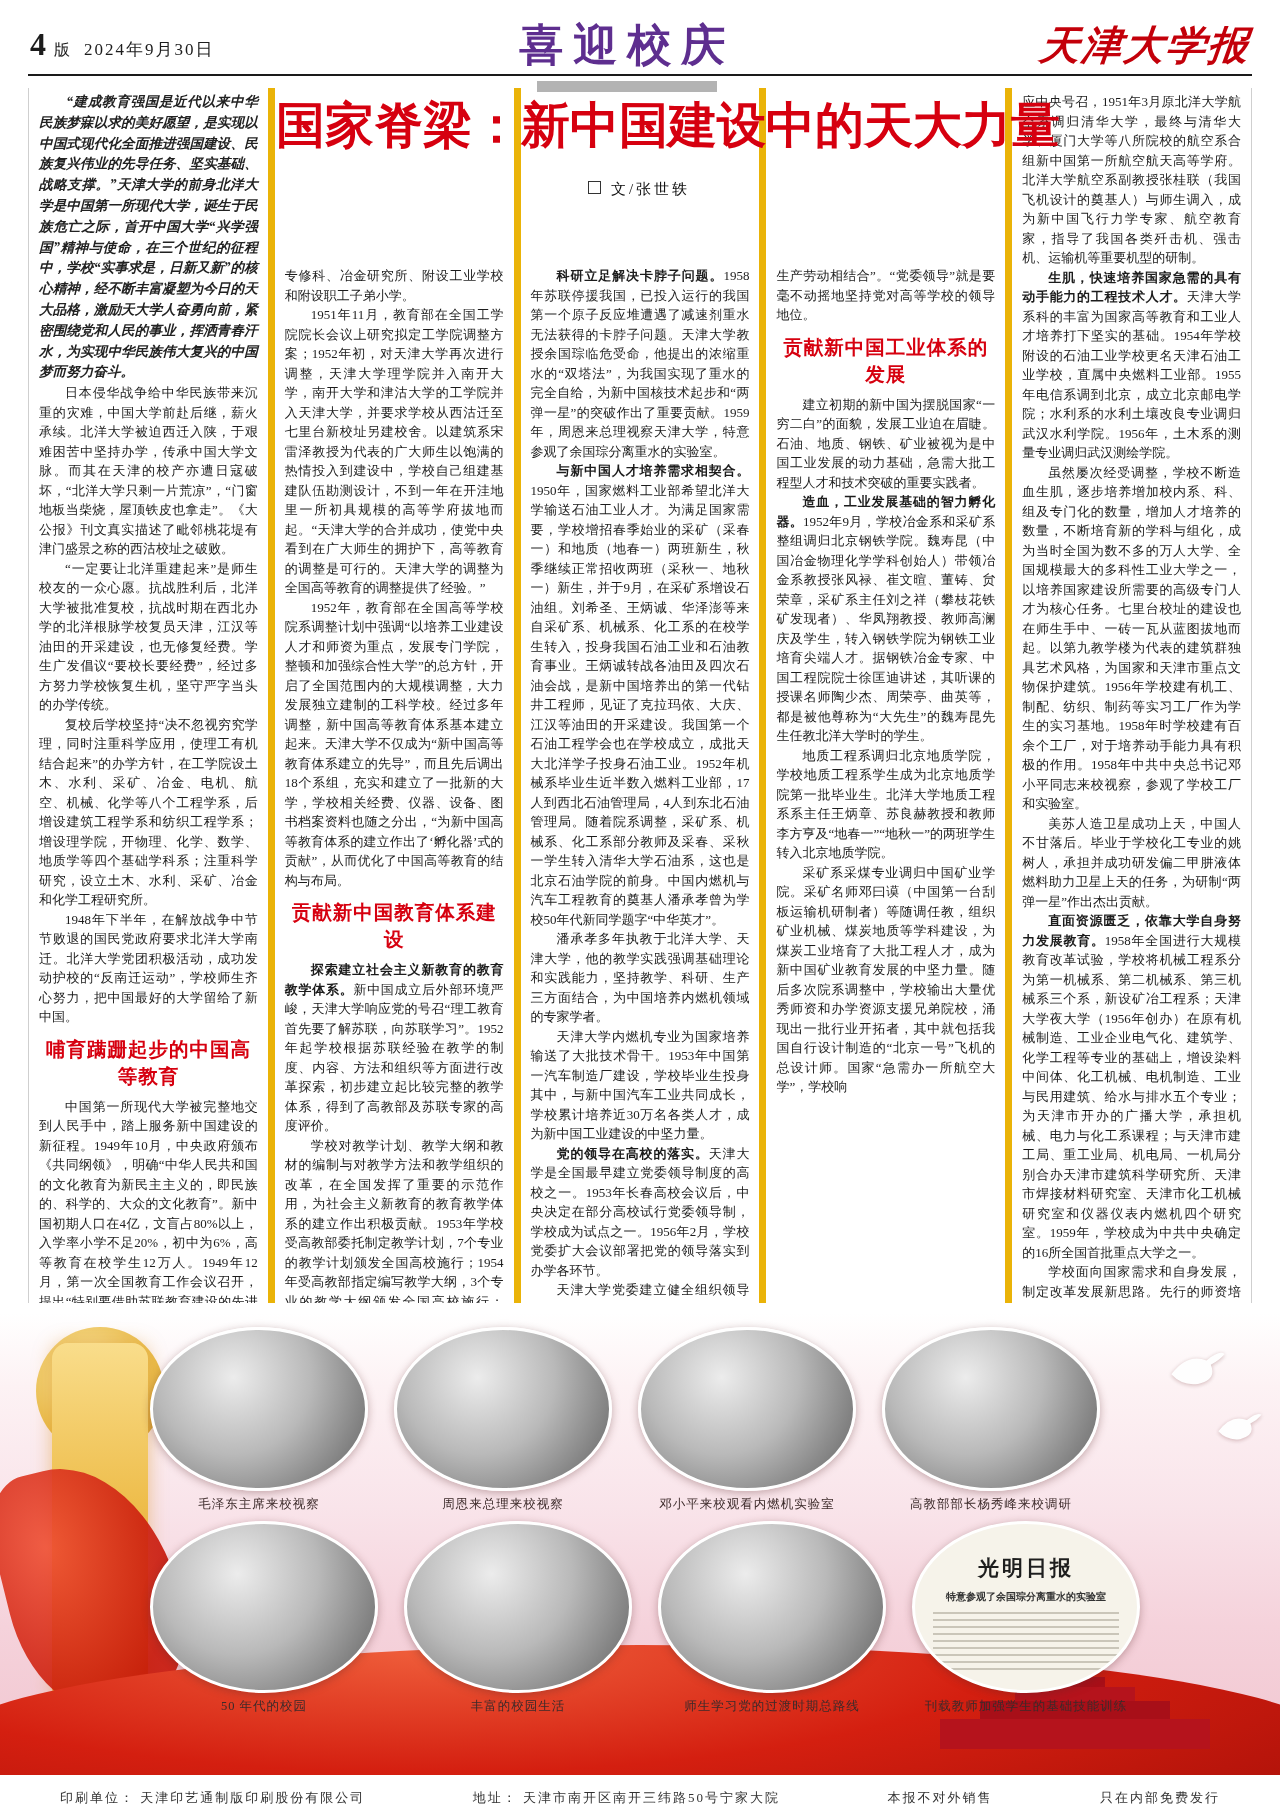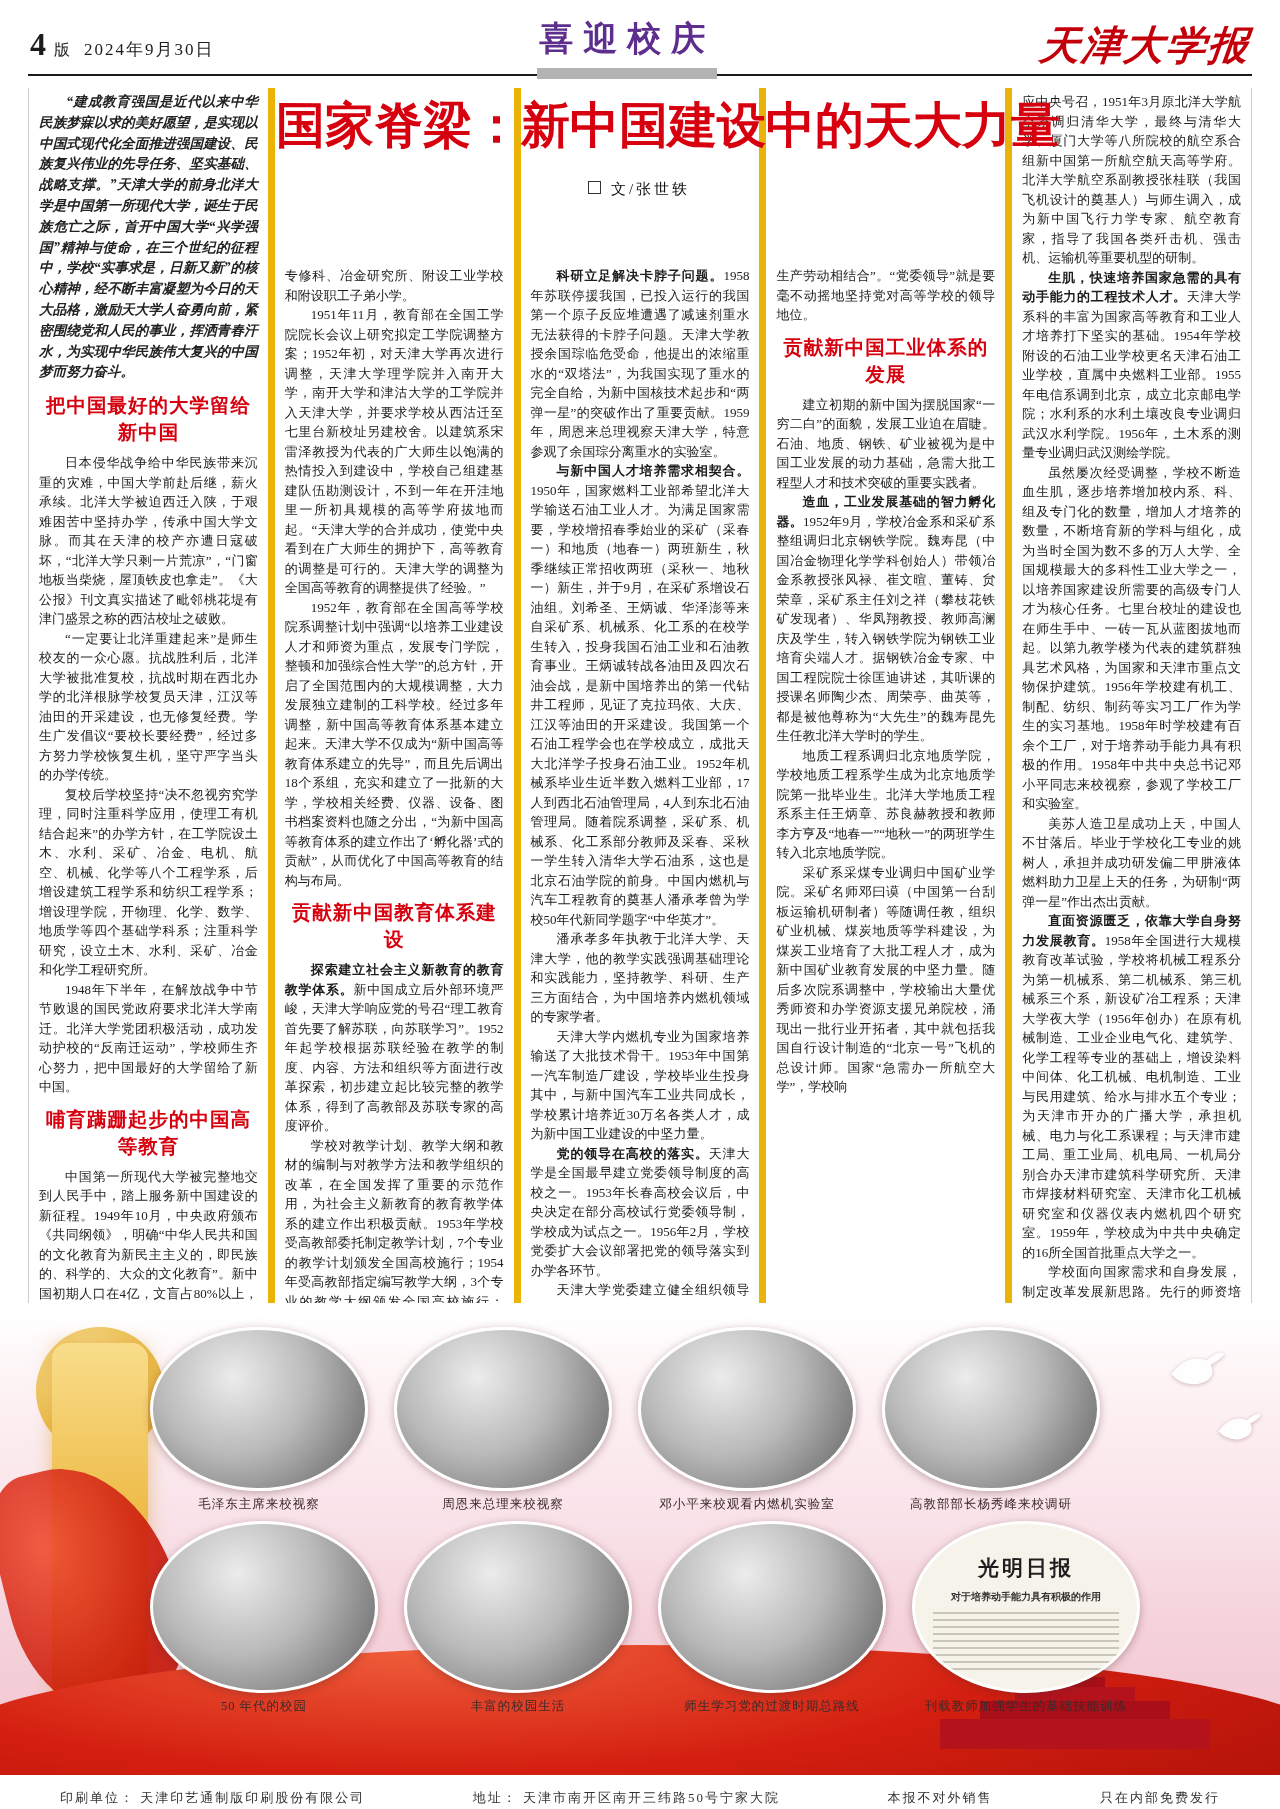--- a/index.html
+++ b/index.html
@@ -6,21 +6,21 @@
   .page{position:relative;width:1280px;height:1809px;margin:0 auto;background:#fff;overflow:hidden;
         font-family:"Liberation Serif","DejaVu Serif",serif;color:#1c1c1c;}
   
   .masthead-bar{display:flex;align-items:flex-start;justify-content:space-between;
                 padding:16px 30px 0 30px;height:54px;}
   .pageinfo{display:flex;align-items:baseline;gap:8px;white-space:nowrap;margin-top:10px;}
   .pagenum{font-size:32px;font-weight:bold;font-family:"Liberation Serif",serif;}
   .pagelabel{font-size:16px;}
   .pagedate{font-size:17px;margin-left:6px;letter-spacing:2px;}
   .banner-wrap{text-align:center;flex:1;}
-  .banner{font-size:34px;font-weight:bold;color:#5e2e8f;letter-spacing:10px;
+  .banner{font-size:44px;font-weight:bold;color:#5e2e8f;letter-spacing:10px;
           font-family:"Liberation Serif",serif;}
   .banner-bar{width:180px;height:11px;background:#b3b3b3;margin:6px auto 0;}
   .paper-title{font-size:40px;font-weight:bold;font-style:italic;color:#c3000a;
                font-family:"Liberation Serif",serif;margin-top:2px;letter-spacing:2px;
                transform:skewX(-6deg);white-space:nowrap;}
   .head-rule{height:2px;background:#1a1a1a;margin:4px 28px 0 28px;}
   
   .article{position:relative;margin:12px 28px 0 28px;height:1215px;
            border-left:1px solid #cfcfcf;border-right:1px solid #cfcfcf;}
   .columns{display:flex;height:100%;}
@@ -99,21 +99,20 @@
   <div class="article">
     <div class="headline-overlay">
       <div class="headline">国家脊梁：新中国建设中的天大力量</div>
       <div class="byline">
         <span class="sq"></span><span>文/张世轶</span>
       </div>
     </div>
     <div class="columns">
         <div class="col">
           <p class="intro">“建成教育强国是近代以来中华民族梦寐以求的美好愿望，是实现以中国式现代化全面推进强国建设、民族复兴伟业的先导任务、坚实基础、战略支撑。”天津大学的前身北洋大学是中国第一所现代大学，诞生于民族危亡之际，首开中国大学“兴学强国”精神与使命，在三个世纪的征程中，学校“实事求是，日新又新”的核心精神，经不断丰富凝塑为今日的天大品格，激励天大学人奋勇向前，紧密围绕党和人民的事业，挥洒青春汗水，为实现中华民族伟大复兴的中国梦而努力奋斗。</p>
-          <h3 class="sec-head">把中国最好的大学留给新中国</h3>
           <p class="p">日本侵华战争给中华民族带来沉重的灾难，中国大学前赴后继，薪火承续。北洋大学被迫西迁入陕，于艰难困苦中坚持办学，传承中国大学文脉。而其在天津的校产亦遭日寇破坏，“北洋大学只剩一片荒凉”，“门窗地板当柴烧，屋顶铁皮也拿走”。《大公报》刊文真实描述了毗邻桃花堤有津门盛景之称的西沽校址之破败。</p>
           <p class="p">“一定要让北洋重建起来”是师生校友的一众心愿。抗战胜利后，北洋大学被批准复校，抗战时期在西北办学的北洋根脉学校复员天津，江汉等油田的开采建设，也无修复经费。学生广发倡议“要校长要经费”，经过多方努力学校恢复生机，坚守严字当头的办学传统。</p>
           <p class="p">复校后学校坚持“决不忽视穷究学理，同时注重科学应用，使理工有机结合起来”的办学方针，在工学院设土木、水利、采矿、冶金、电机、航空、机械、化学等八个工程学系，后增设建筑工程学系和纺织工程学系；增设理学院，开物理、化学、数学、地质学等四个基础学科系；注重科学研究，设立土木、水利、采矿、冶金和化学工程研究所。</p>
           <p class="p">1948年下半年，在解放战争中节节败退的国民党政府要求北洋大学南迁。北洋大学党团积极活动，成功发动护校的“反南迁运动”，学校师生齐心努力，把中国最好的大学留给了新中国。</p>
           <h3 class="sec-head">哺育蹒跚起步的中国高等教育</h3>
           <p class="p">中国第一所现代大学被完整地交到人民手中，踏上服务新中国建设的新征程。1949年10月，中央政府颁布《共同纲领》，明确“中华人民共和国的文化教育为新民主主义的，即民族的、科学的、大众的文化教育”。新中国初期人口在4亿，文盲占80%以上，入学率小学不足20%，初中为6%，高等教育在校学生12万人。1949年12月，第一次全国教育工作会议召开，提出“特别要借助苏联教育建设的先进经验”，“应该特别着重于政治教育和技术教育”。观北洋大学后期发展的历史，正是对这个教育工作会议精神的有效探索。</p>
         </div>
         <div class="col">
           <p class="cont">专修科、冶金研究所、附设工业学校和附设职工子弟小学。</p>
           <p class="p">1951年11月，教育部在全国工学院院长会议上研究拟定工学院调整方案；1952年初，对天津大学再次进行调整，天津大学理学院并入南开大学，南开大学和津沽大学的工学院并入天津大学，并要求学校从西沽迁至七里台新校址另建校舍。以建筑系宋雷泽教授为代表的广大师生以饱满的热情投入到建设中，学校自己组建基建队伍勘测设计，不到一年在开洼地里一所初具规模的高等学府拔地而起。“天津大学的合并成功，使党中央看到在广大师生的拥护下，高等教育的调整是可行的。天津大学的调整为全国高等教育的调整提供了经验。”</p>
@@ -195,21 +194,21 @@
             <div class="photo-oval"></div>
             <figcaption>丰富的校园生活</figcaption>
           </figure>
           <figure class="photo-fig">
             <div class="photo-oval"></div>
             <figcaption>师生学习党的过渡时期总路线</figcaption>
           </figure>
           <figure class="photo-fig">
             <div class="photo-oval news">
               <div class="news-title">光明日报</div>
-              <div class="news-headline">对于培养动手能力具有积极的作用</div>
+              <div class="news-headline">特意参观了余国琮分离重水的实验室</div>
               <div class="news-lines"></div>
             </div>
             <figcaption>刊载教师加强学生的基础技能训练</figcaption>
           </figure>
         </div>
       </div>
   </div>
 
   <div class="footer">
     <span>印刷单位： 天津印艺通制版印刷股份有限公司</span>

